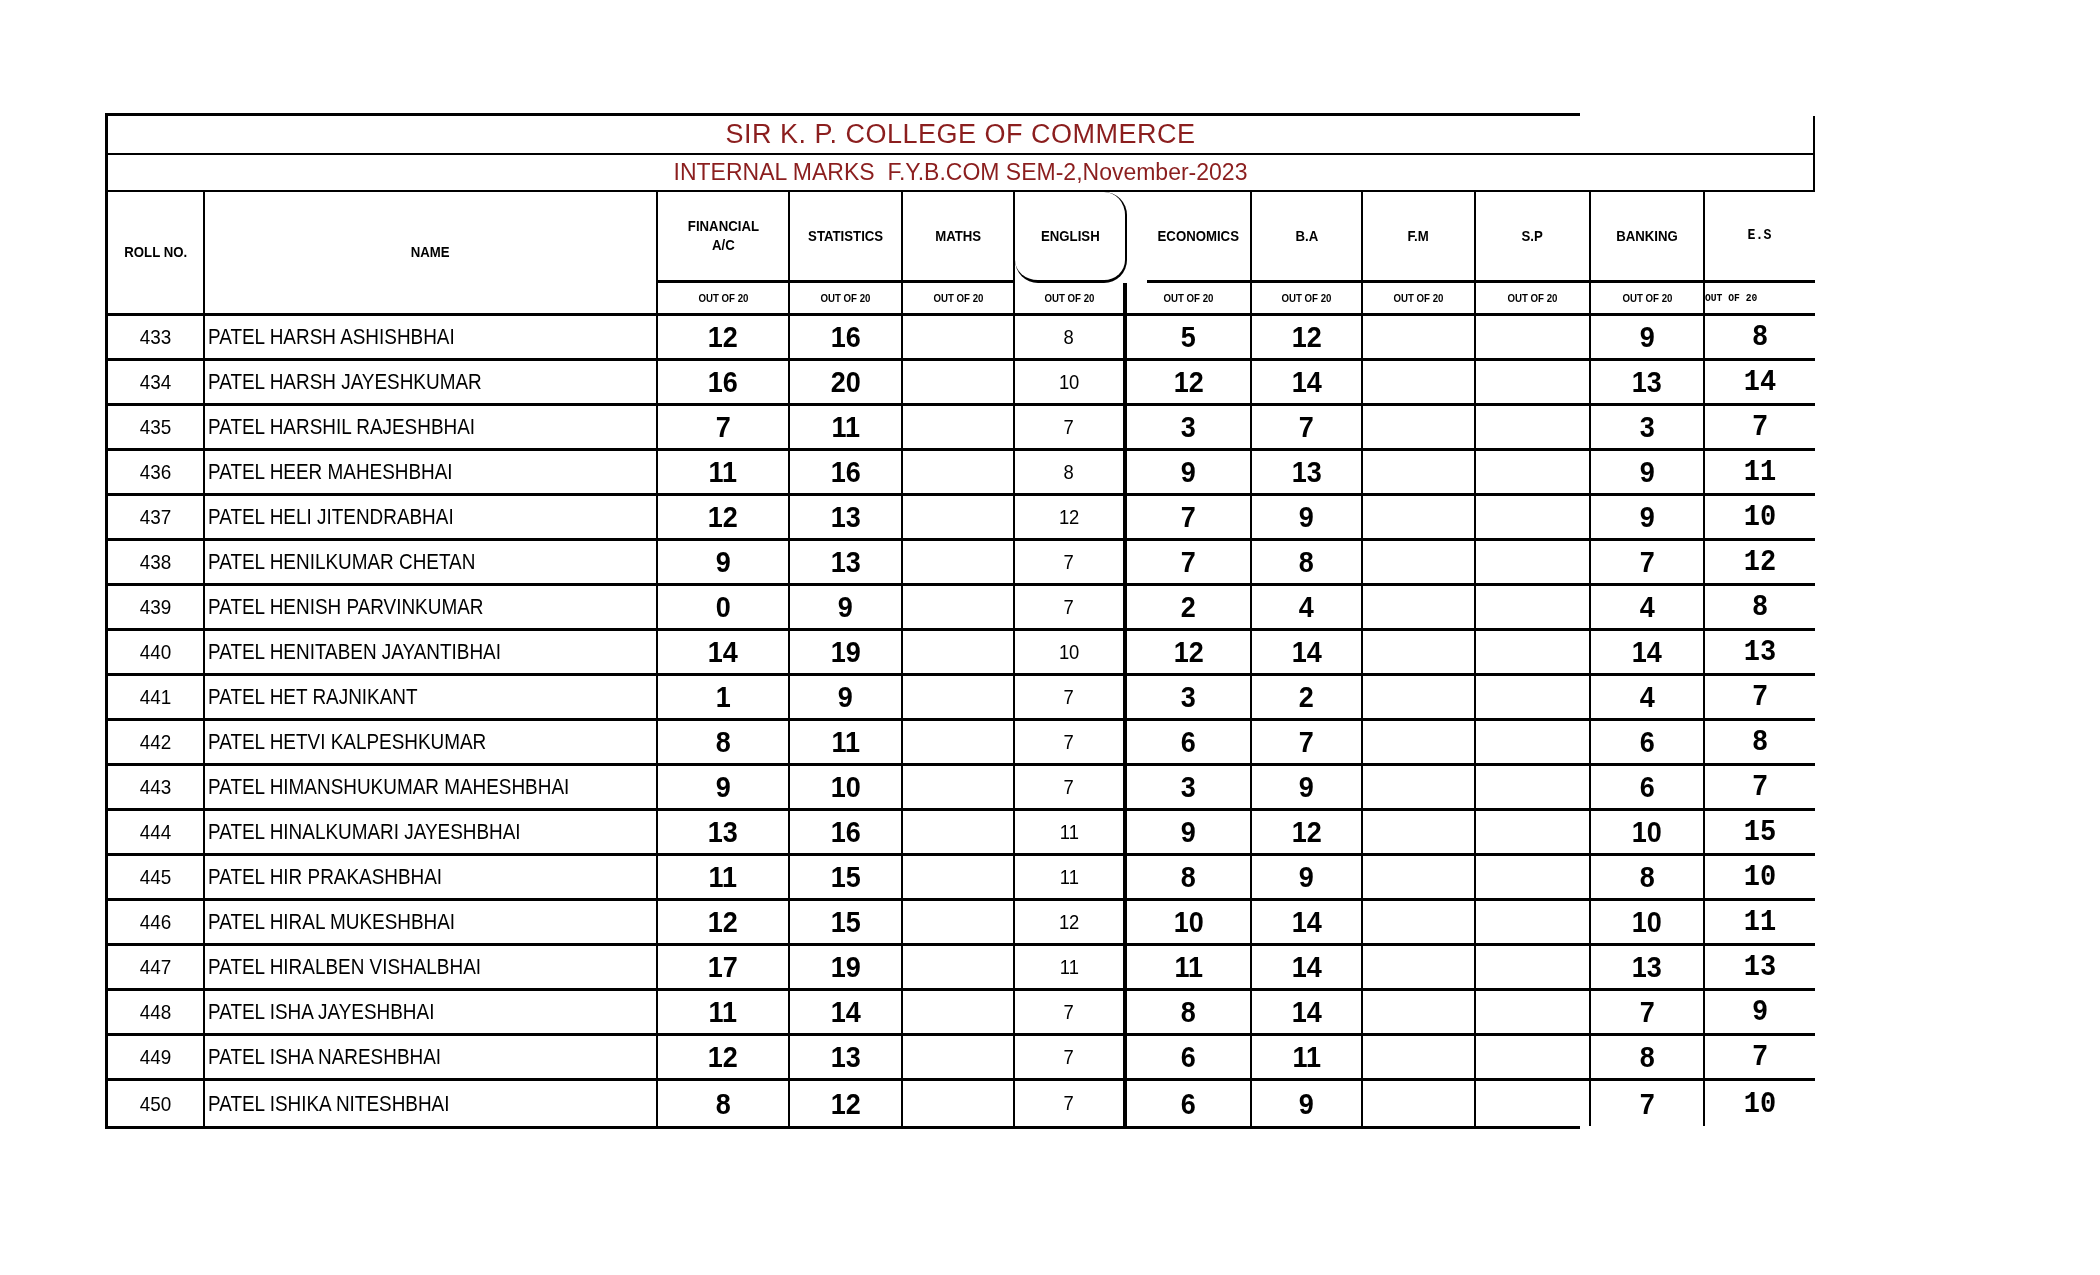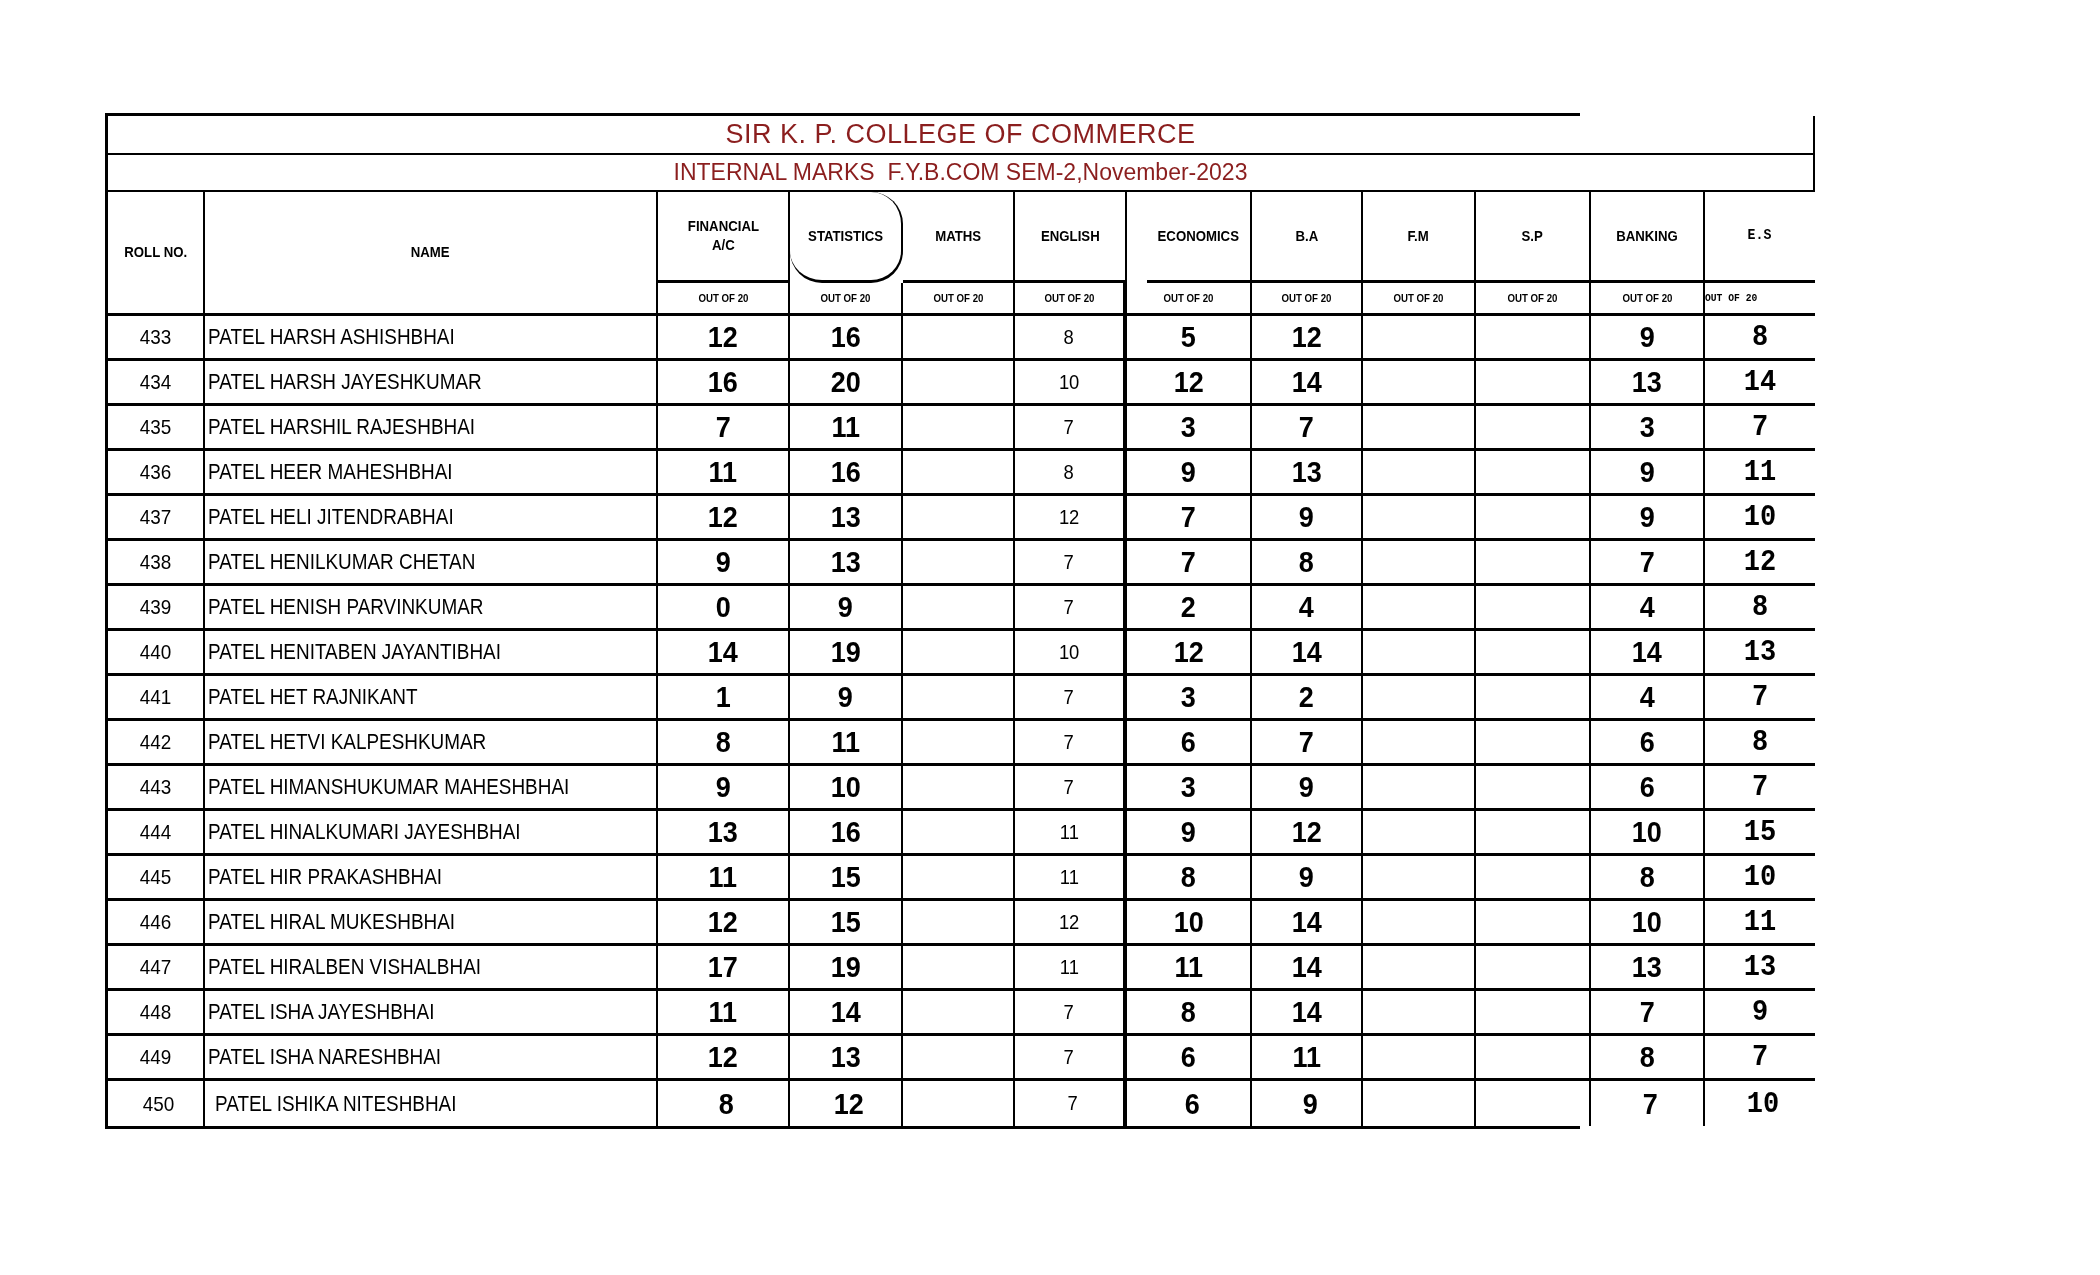--- a/index.html
+++ b/index.html
@@ -25,21 +25,21 @@
     border-bottom: 3px solid #000;
     display: flex;
     align-items: center;
     justify-content: center;
     overflow: hidden;
     color: #000;
     background: #fff;
   }
   .thin-b { border-bottom: 2px solid #000; }
   .col-last { border-right: none; font-family: Liberation Mono, monospace; }
-  .row-last { border-bottom: none; margin-left: 7px; }
+  .row-last { border-bottom: none; }
   .thick-r { border-right: 4px solid #000; }
 
   .title-cell   { grid-row: 1; grid-column: 1 / -1; }
   .subtitle-cell{ grid-row: 2; grid-column: 1 / -1; }
   .roll-head    { grid-row: 3 / 5; grid-column: 1; }
   .name-head    { grid-row: 3 / 5; grid-column: 2; }
   .subj-head    { grid-row: 3; }
   .outof-cell   { grid-row: 4; }
 
   .title-text {
@@ -113,27 +113,27 @@
     <span class="head-text">ROLL NO.</span>
   </div>
   <div class="c name-head">
     <span class="head-text">NAME</span>
   </div>
 
 <div class="c subj-head" style="grid-area: 3 / 3;">
       <span class="head-text">FINANCIAL
 A/C</span>
     </div>
-    <div class="c subj-head" style="grid-area: 3 / 4; border-radius: 32px;">
+    <div class="c subj-head" style="grid-area: 3 / 4;">
       <span class="head-text">STATISTICS</span>
     </div>
     <div class="c subj-head" style="grid-area: 3 / 5;">
       <span class="head-text">MATHS</span>
     </div>
-    <div class="c subj-head" style="grid-area: 3 / 6;">
+    <div class="c subj-head" style="grid-area: 3 / 6; border-radius: 23px;">
       <span class="head-text">ENGLISH</span>
     </div>
     <div class="c subj-head" style="grid-area: 3 / 7; margin-left: 20px;">
       <span class="head-text">ECONOMICS</span>
     </div>
     <div class="c subj-head" style="grid-area: 3 / 8;">
       <span class="head-text">B.A</span>
     </div>
     <div class="c subj-head" style="grid-area: 3 / 9;">
       <span class="head-text">F.M</span>

